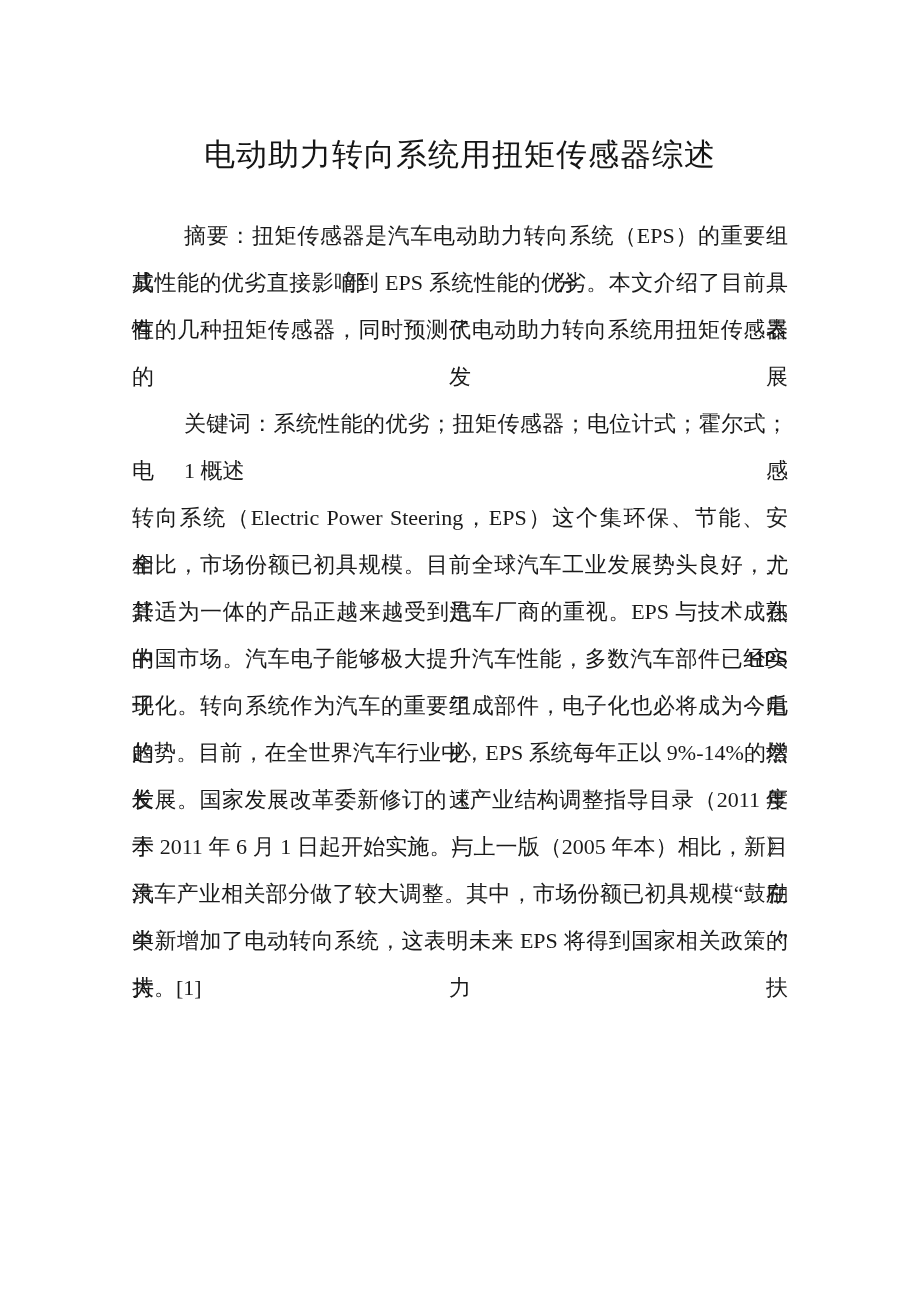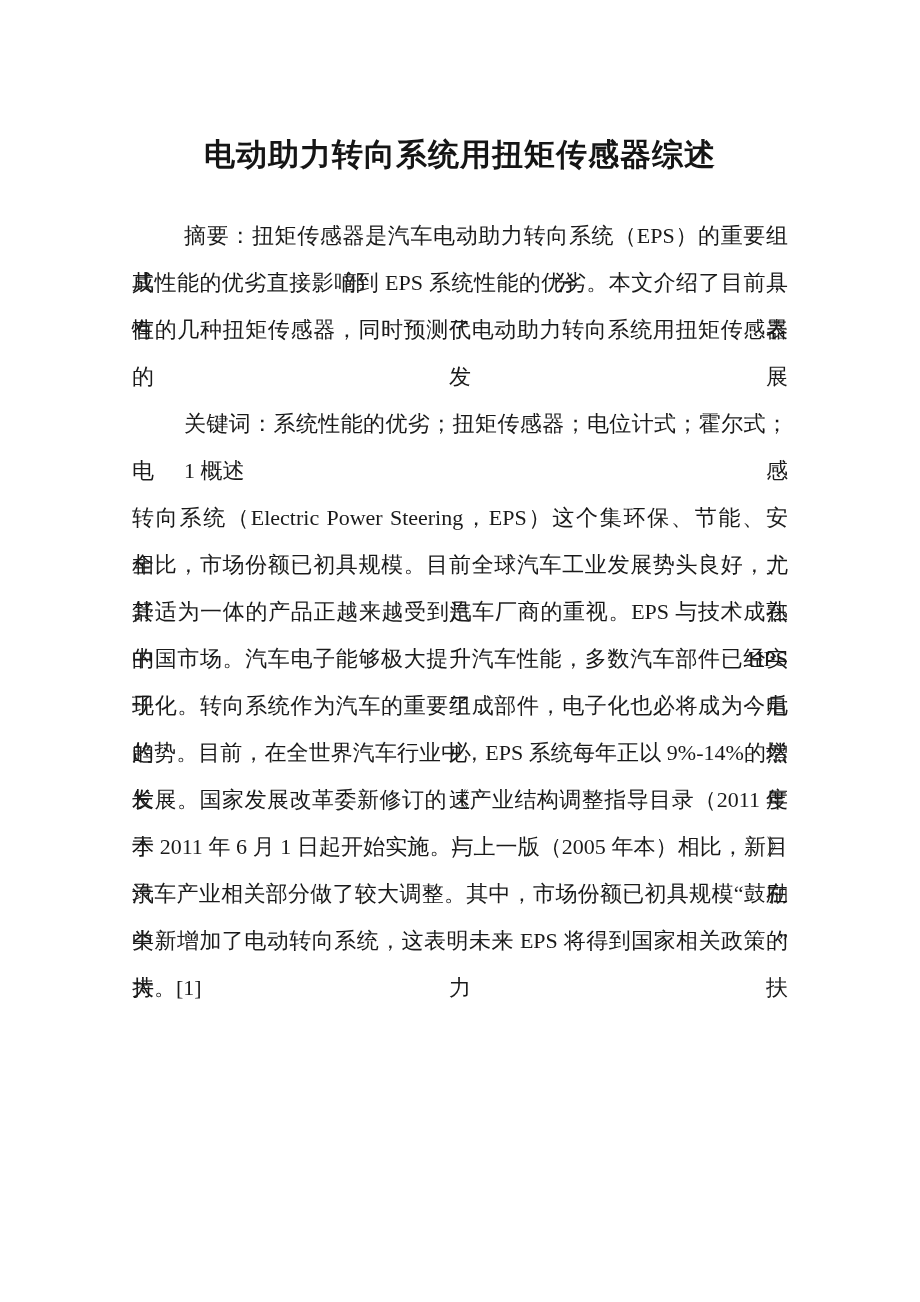--- a/index.html
+++ b/index.html
@@ -16,21 +16,21 @@
     font-family: "Liberation Serif", "DejaVu Serif", serif;
     color: #1a1a1a;
   }
   .doc-title {
     position: absolute;
     top: 112px;
     left: 0;
     width: 920px;
     text-align: center;
     font-family: "Liberation Sans", "DejaVu Sans", sans-serif;
-    font-weight: 700;
+    font-weight: 400;
     font-size: 31px;
     line-height: 44px;
     letter-spacing: 1px;
     color: #151515;
     white-space: nowrap;
   }
   .body-block {
     position: absolute;
     left: 132px;
     top: 212px;

